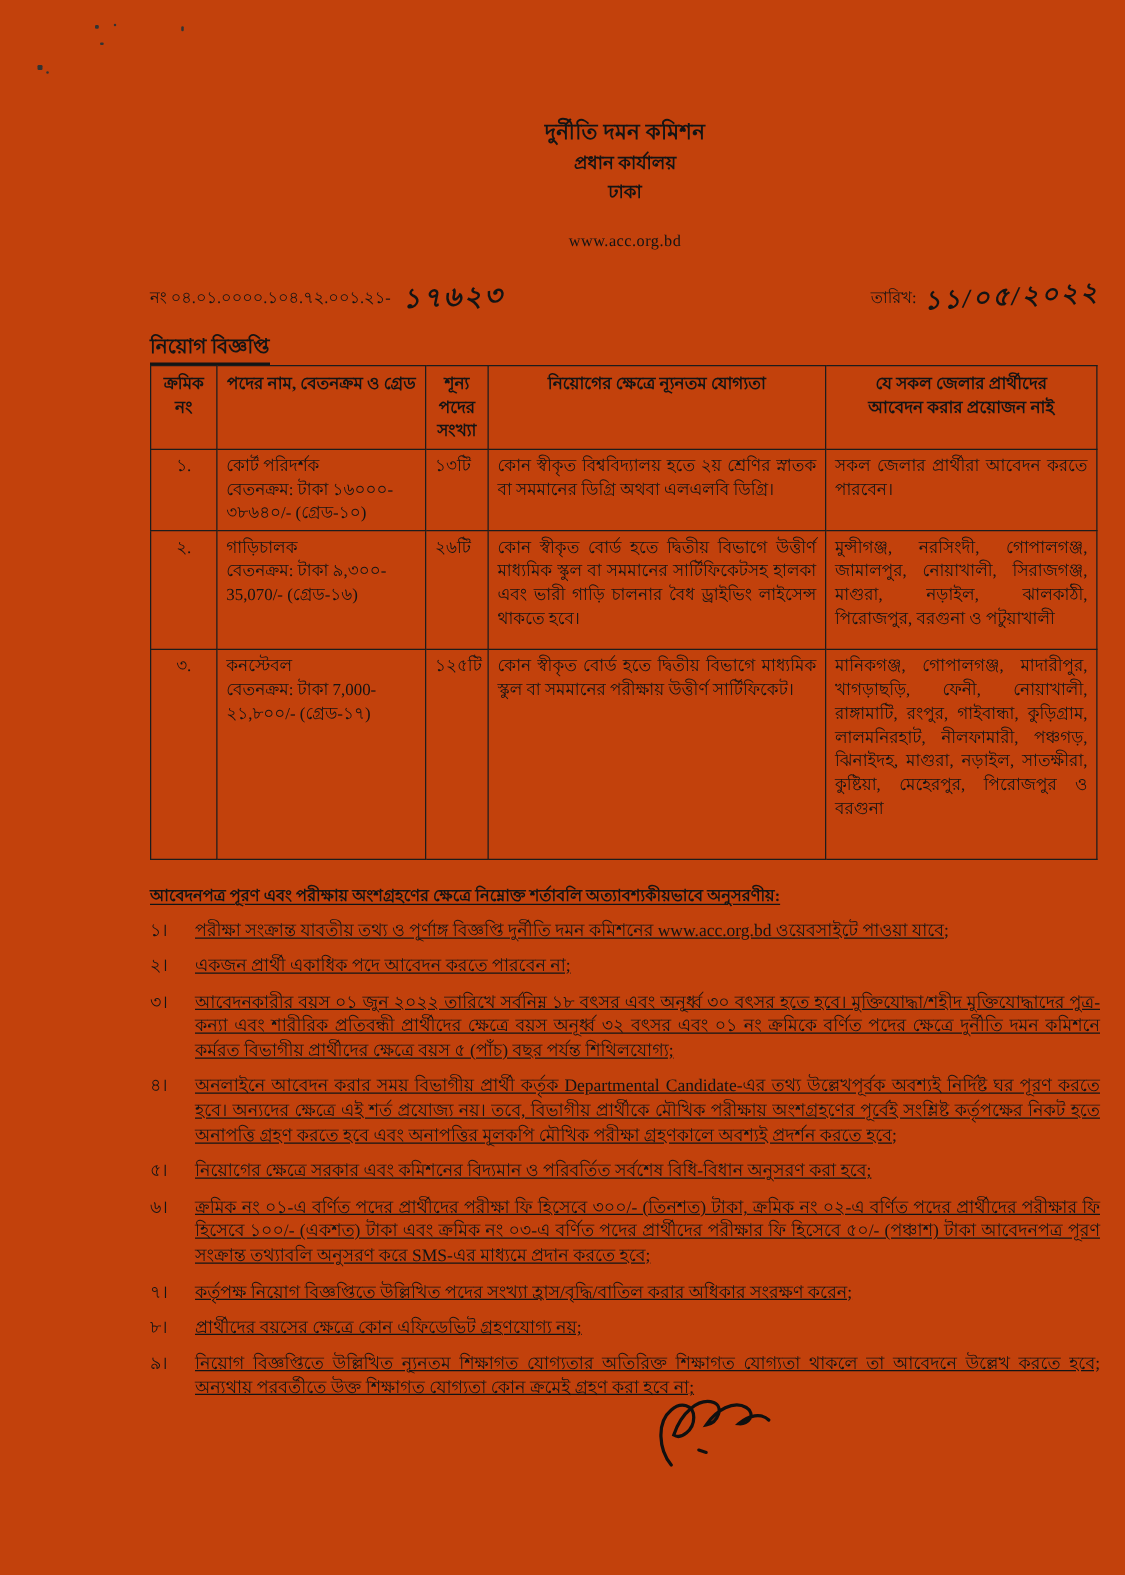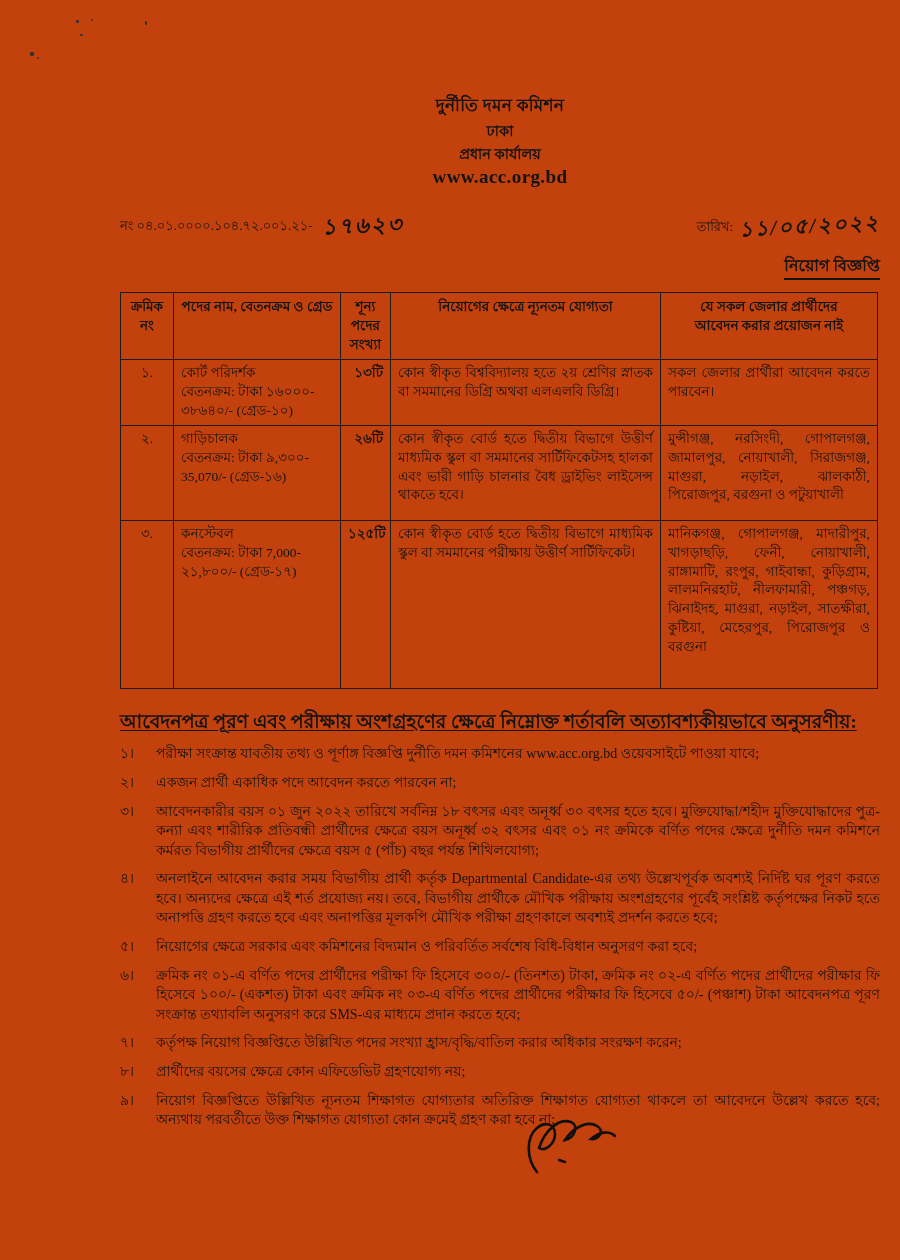--- a/index.html
+++ b/index.html
@@ -10,86 +10,86 @@
     font-family:"Liberation Serif","DejaVu Serif",serif;
     font-size:14px; line-height:1.4;
   }
   .speck { position:absolute; background:#333; border-radius:1px; }
   .content { position:absolute; left:120px; top:94px; width:760px; }
 
   
   .doc-header { text-align:center; }
   .doc-header .org { font-size:17px; font-weight:bold; letter-spacing:.3px; }
   .doc-header .line { font-size:14.5px; font-weight:bold; margin-top:3px; }
-  .doc-header .site { font-size:19px; font-weight:bold; margin-top:0; letter-spacing:.4px; }
+  .doc-header .site { font-size:13px; font-weight:normal; margin-top:20px; letter-spacing:.4px; }
 
   
   .memo-row { display:flex; justify-content:space-between; align-items:flex-end; margin-top:14px; height:34px; }
   .ref-wrap { font-size:13px; white-space:nowrap; }
   .handwritten {
     display:inline-block; font-style:italic; font-weight:bold;
     transform:rotate(-2deg); letter-spacing:2px;
   }
   .ref-hand { font-size:22px; margin-left:10px; position:relative; top:3px; }
   .date-wrap { font-size:13px; white-space:nowrap; padding-right:0; }
   .date-hand { font-size:21px; margin-left:6px; transform:rotate(-3deg); position:relative; top:2px; }
 
   
-  .notice-title-row { text-align:right; margin-top:16px; }
+  .notice-title-row { text-align:left; margin-top:16px; }
   .notice-title {
     display:inline-block; font-size:16px; font-weight:bold;
     border-bottom:2px solid #141414; padding-bottom:1px;
   }
 
   
   .intro { margin-top:14px; text-align:justify; text-indent:44px; font-size:14px; }
 
   
-  table.vacancy { border-collapse:collapse; width:757px; margin-top:12px; table-layout:fixed; }
+  table.vacancy { border-collapse:collapse; width:757px; margin-top:0; table-layout:fixed; }
   table.vacancy th, table.vacancy td {
     border:1.5px solid #1c1c1c; vertical-align:top;
     padding:4px 7px; font-size:13.5px;
   }
   table.vacancy th { font-weight:bold; text-align:center; vertical-align:top; white-space:pre-line; padding-top:5px; }
   td.c-serial { text-align:center; }
   td.c-post { white-space:pre-line; }
-  td.c-vac { text-align:right; font-weight:bold; }
+  td.c-vac { text-align:left; font-weight:normal; }
   td.c-qual, td.c-dist { text-align:justify; }
 
   
   .cond-heading {
-    margin-top:20px; font-size:19px; font-weight:bold;
+    margin-top:20px; font-size:13px; font-weight:bold;
     text-decoration:underline; text-underline-offset:2px;
   }
   .cond-list { margin-top:8px; }
   .cond-item { display:flex; margin-top:9px; }
   .cond-num { width:36px; flex:0 0 36px; font-size:14px; }
-  .cond-text { flex:1; text-align:justify; font-size:14px; }
+  .cond-text { flex:1; text-align:justify; font-size:14px;text-decoration:underline; }
 
   
   .signature { position:absolute; left:515px; top:1112px; width:110px; height:78px; }
 </style>
 </head>
 <body>
 
 <div class="page">
 
   <div class="speck" style="left:76px; top:20px; width:3px; height:3px;"></div>
   <div class="speck" style="left:91px; top:19px; width:2px; height:2px;"></div>
   <div class="speck" style="left:145px; top:21px; width:2px; height:4px;"></div>
   <div class="speck" style="left:80px; top:34px; width:3px; height:2px;"></div>
   <div class="speck" style="left:30px; top:52px; width:4px; height:4px;"></div>
   <div class="speck" style="left:37px; top:57px; width:2px; height:2px;"></div>
 
   <div class="content">
 
     <div class="doc-header">
       <div class="org">দুর্নীতি দমন কমিশন</div>
+      <div class="line">প্রধান কার্যালয়</div>
       <div class="line">ঢাকা</div>
-      <div class="line">প্রধান কার্যালয়</div>
       <div class="site">www.acc.org.bd</div>
     </div>
 
     <div class="memo-row">
       <div class="ref-wrap">
         <span>নং ০৪.০১.০০০০.১০৪.৭২.০০১.২১-</span><span class="handwritten ref-hand">১৭৬২৩</span>
       </div>
       <div class="date-wrap">
         <span>তারিখ:</span><span class="handwritten date-hand">১১/০৫/২০২২</span>
       </div>

